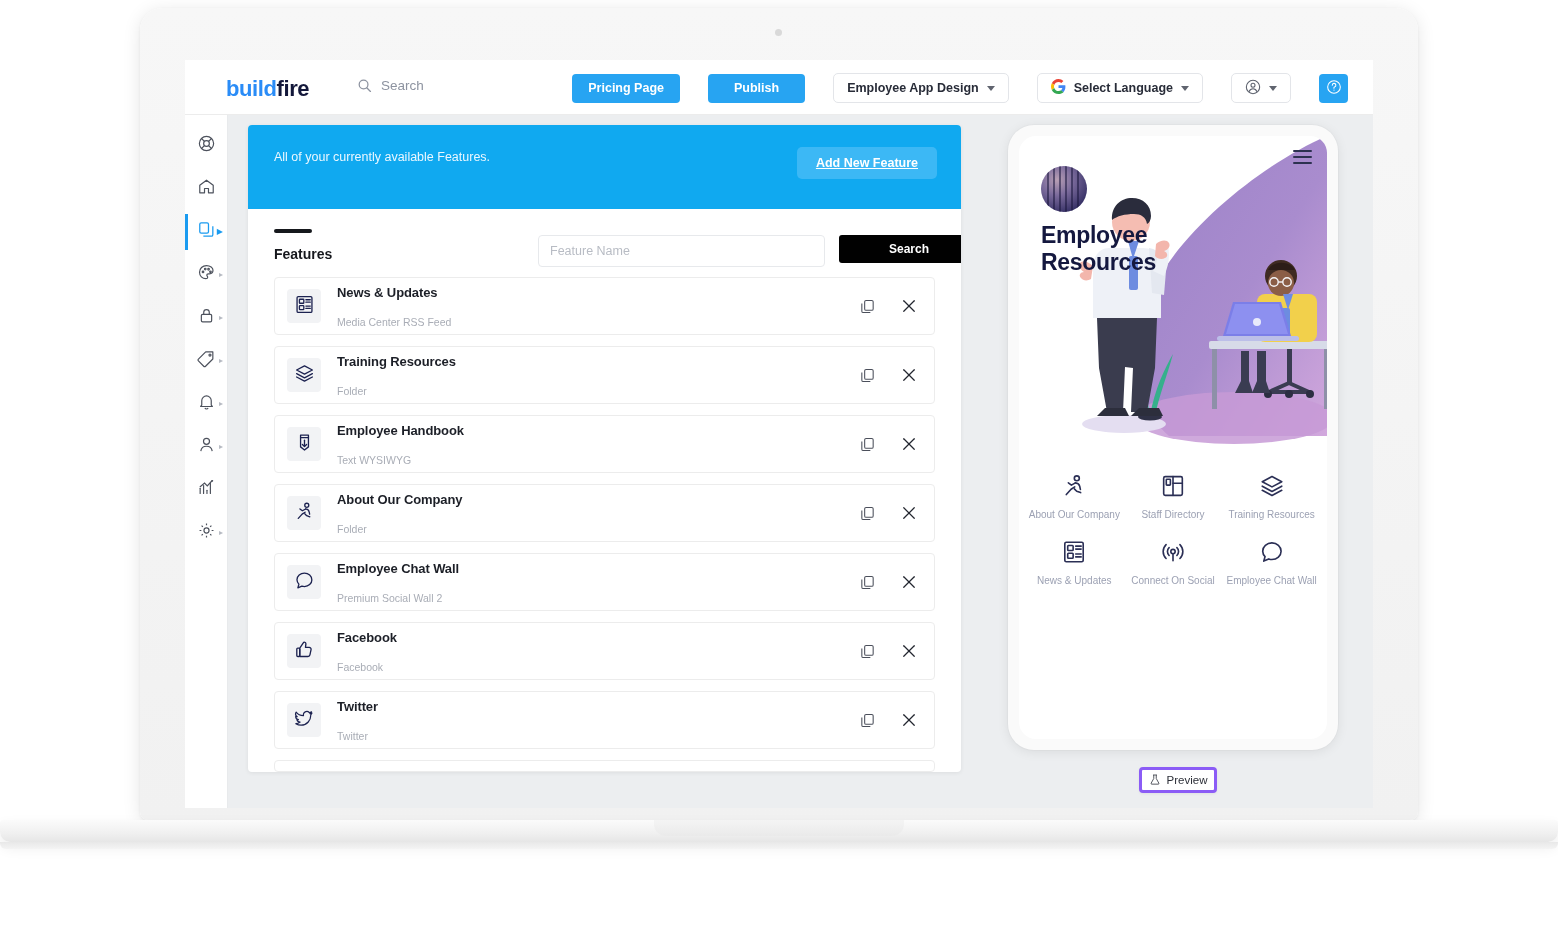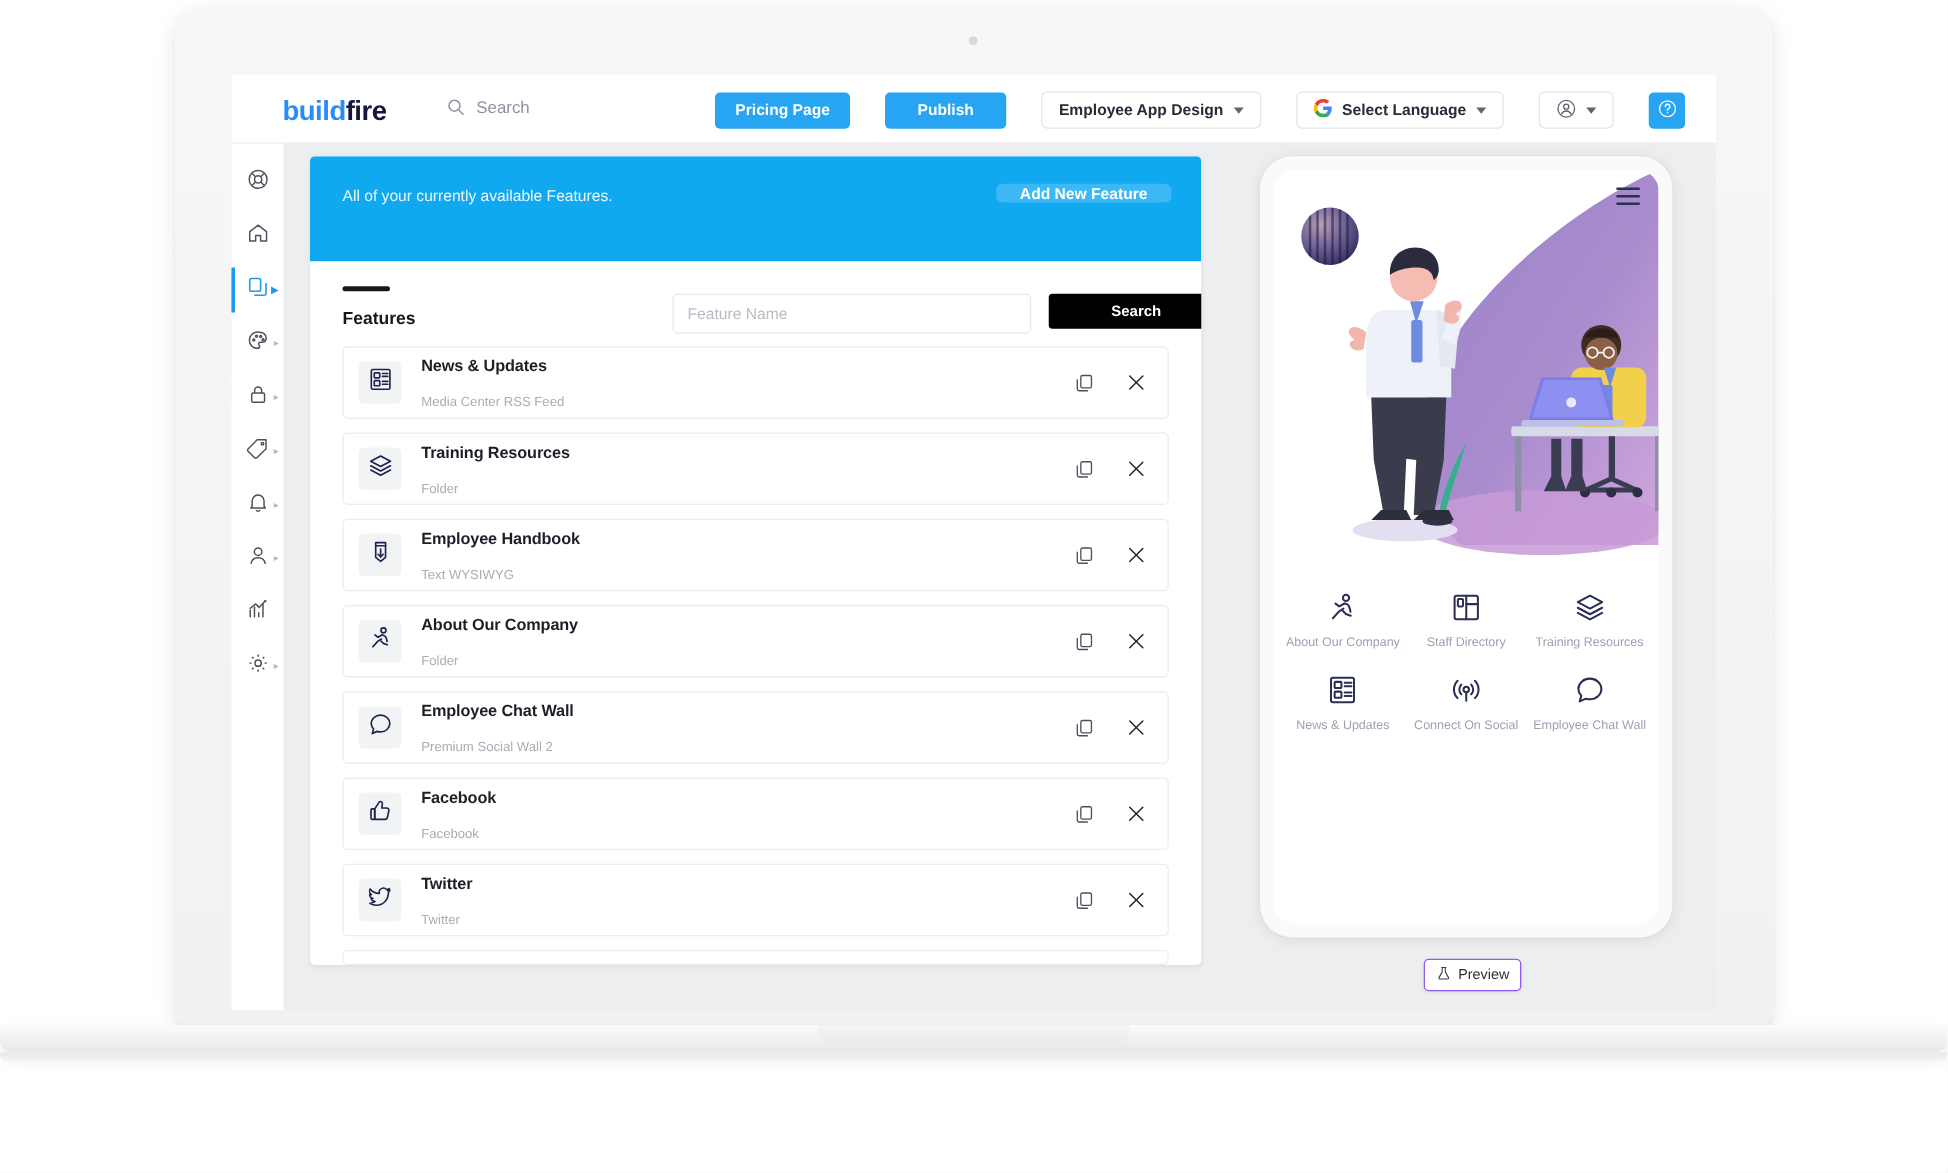--- a/index.html
+++ b/index.html
@@ -113,22 +113,22 @@
     overflow: hidden;
   }
   .banner {
     background: #10a9f0; height: 84px; position: relative; padding: 18px 22px 0 26px;
   }
   .banner h1 { color:#fff; font-size: 27px; font-weight: 700; letter-spacing: -.3px; }
   .banner p { color:#eaf7ff; font-size: 12.5px; margin-top: 7px; }
   .add-feature {
     position: absolute; right: 24px; top: 22px;
     background: #3cb8f5; color:#fff; border:none; border-radius: 5px;
-    height: 15px; padding: 0 19px; font-size: 12.5px; font-weight: 600;
-    font-family: inherit; cursor: pointer;
+    height: 32px; padding: 0 19px; font-size: 12.5px; font-weight: 600;
+    font-family: inherit; cursor: pointer; text-decoration: underline;
   }
 
   .toolbar { height: 68px; position: relative; padding: 0 26px; }
   .tab-feat { position: absolute; left: 26px; top: 20px; }
   .tab-feat .bar { width: 38px; height: 3.5px; background: #16181d; border-radius: 2px; }
   .tab-feat .lbl { margin-top: 13px; font-size: 14px; font-weight: 700; color: #16181d; }
   .feat-input {
     position: absolute; left: 290px; top: 26px; width: 287px; height: 32px;
     border: 1px solid #e7e9ec; border-radius: 4px; padding: 0 11px;
     font-size: 12.5px; color: #343843; font-family: inherit; background:#fff;
@@ -190,21 +190,21 @@
     position: absolute; left: 0; top: 322px; width: 308px;
     display: grid; grid-template-columns: repeat(3,1fr); row-gap: 16px;
     padding: 12px 6px;
   }
   .gcell { display:flex; flex-direction: column; align-items: center; cursor: pointer; }
   .gcell .gi { height: 32px; display:flex; align-items:center; justify-content:center; }
   .gcell .gl { margin-top: 7px; font-size: 10px; color: #9ca1b3; text-align:center; }
 
   .preview-btn {
     margin: 17px auto 0; width: 78px; height: 26px; background:#fff;
-    border: 1px solid #8b5cf6; border-radius: 4px;
+    border: 3px solid #8b5cf6; border-radius: 4px;
     display: flex; align-items: center; justify-content: center; gap: 6px;
     font-size: 11.5px; color: #2c2f38; cursor: pointer;
     box-shadow: 0 1px 3px rgba(0,0,0,.06); font-family: inherit;
   }
 </style>
 </head>
 <body>
 
 <div id="stage">
 
@@ -674,20 +674,24 @@
 
             <div class="app-logo">
               <i style="left:6px"></i>
                 <i style="left:12px"></i>
                 <i style="left:18px"></i>
                 <i style="left:24px"></i>
                 <i style="left:30px"></i>
                 <i style="left:36px"></i>
             </div>
 
+            <div class="app-title">
+              <div>Employee</div>
+              <div>Resources</div>
+            </div>
 
             <div class="grid" id="tile-grid">
                 <div class="gcell">
                   <span class="gi">
                     <svg width="26" height="26" viewBox="0 0 24 24" fill="none" stroke="#2b2f55" stroke-width="1.5" stroke-linejoin="round" stroke-linecap="round">
                       <circle cx="14.6" cy="4.9" r="2.3"></circle>
                       <path d="M13.3 9.1 9.6 11.2 6.8 9.1"></path>
                       <path d="M13.3 9.1c2.3.2 3.6 1.5 4 3.3l.6 2.7"></path>
                       <path d="M12.7 12.8 9.3 15l-4.4 4.9"></path>
                       <path d="M12.3 14.6l2.2 2.2 3.6 1.3"></path>

